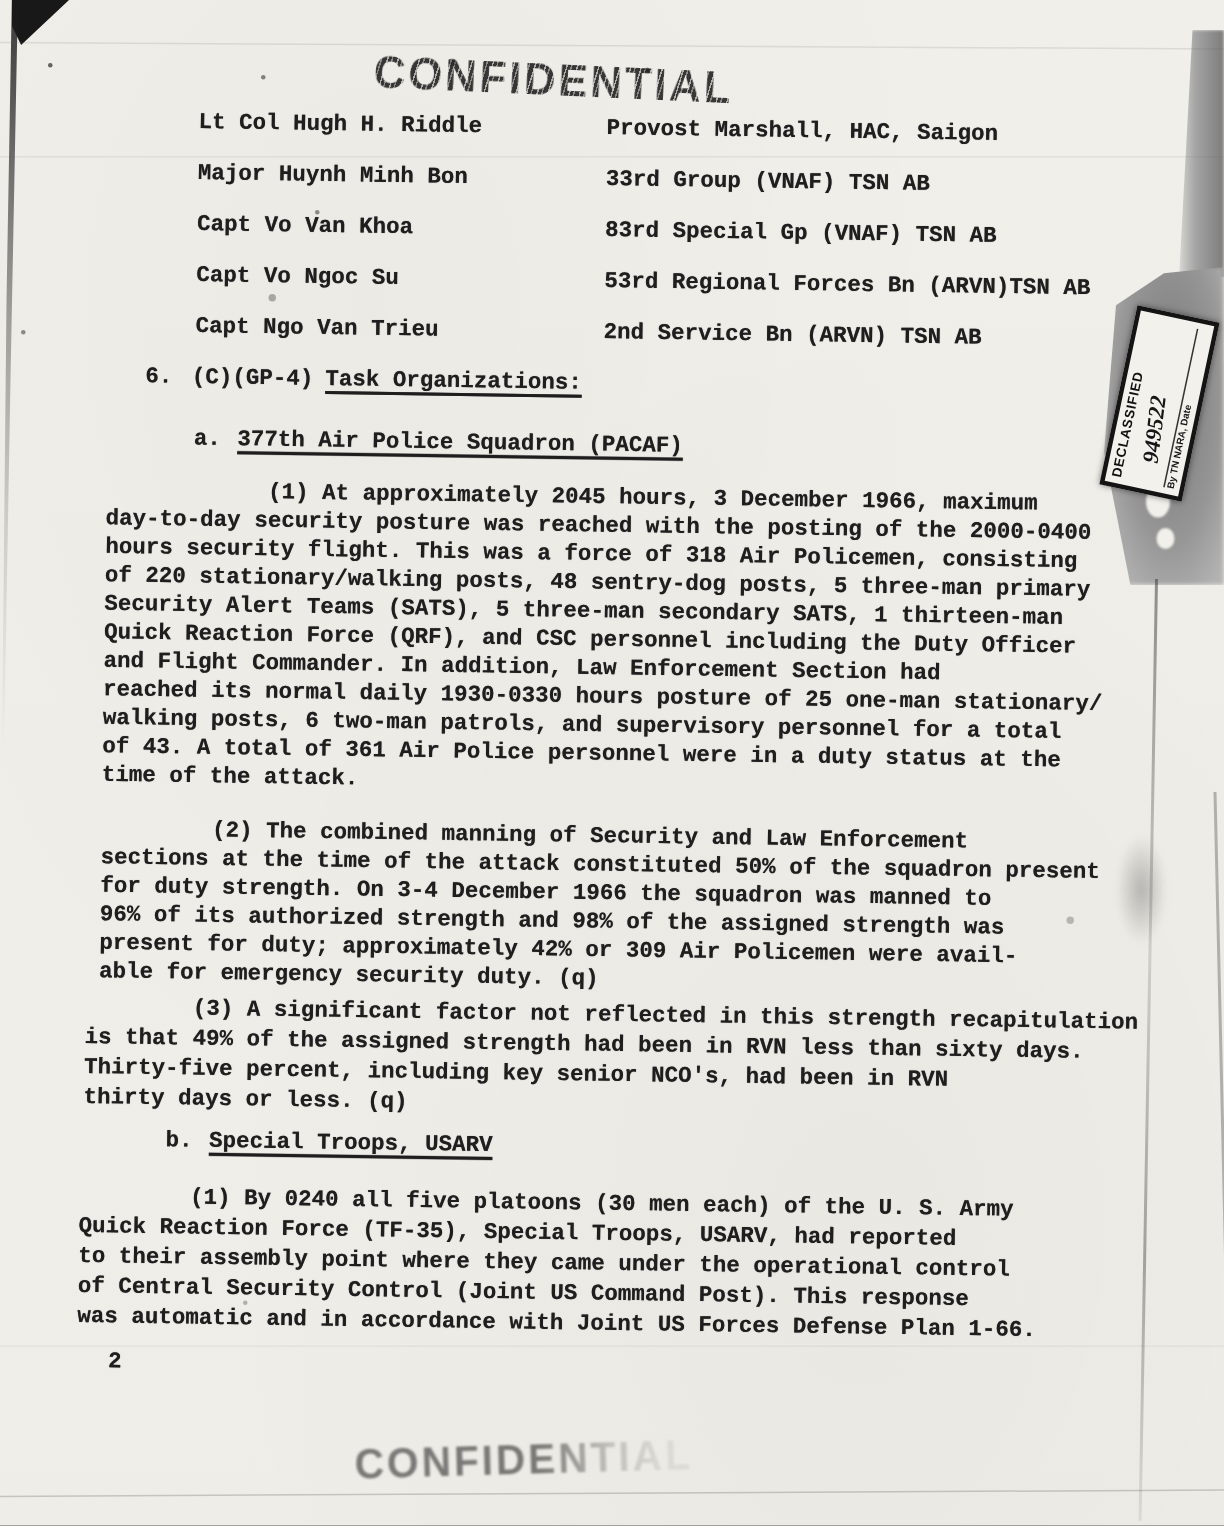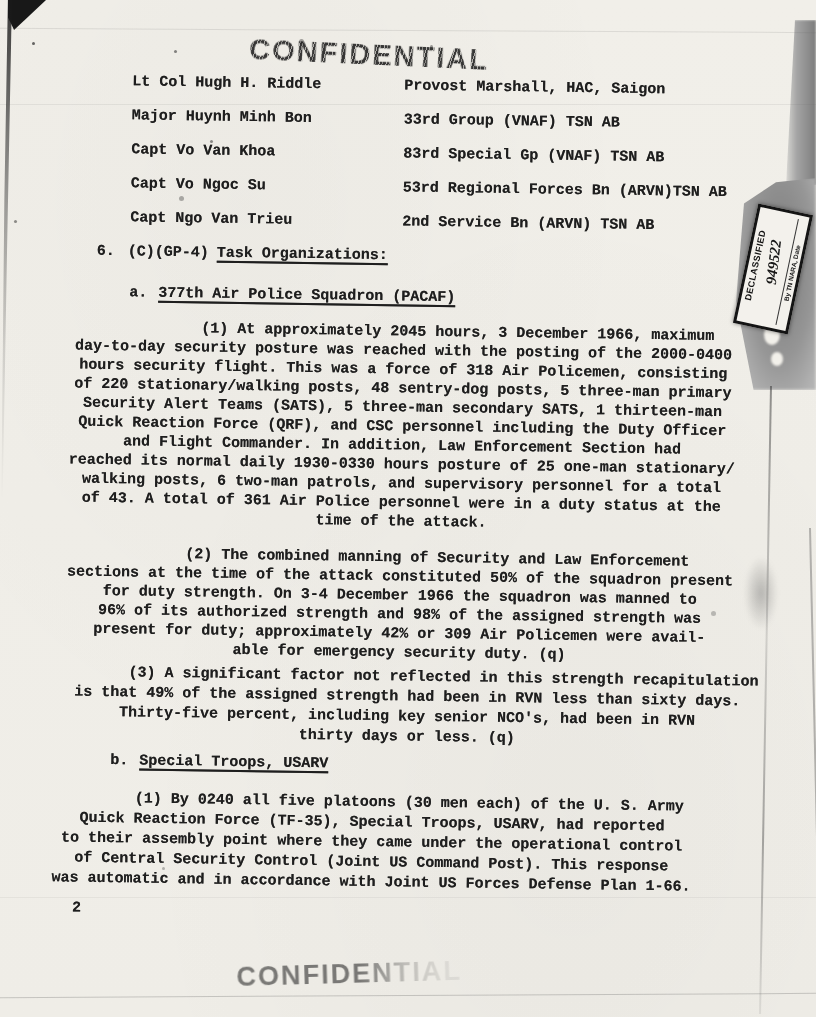--- a/index.html
+++ b/index.html
@@ -3,21 +3,20 @@
 <meta charset="utf-8">
 <style>
   html,body{margin:0;padding:0;background:#888;}
   .page{
     position:relative;width:816px;height:1017px;overflow:hidden;
     background:
       radial-gradient(ellipse at 30% 20%, rgba(0,0,0,0.02), transparent 50%),
       radial-gradient(ellipse at 70% 80%, rgba(0,0,0,0.025), transparent 55%),
       linear-gradient(to bottom, #f1efe9, #efede7);
     font-family:"Liberation Mono", monospace;
-    text-align:center;
   }
   
   .content{
     position:absolute;left:0;top:0;width:100%;height:100%;
     transform:rotate(0.85deg);transform-origin:40px 40px;
     color:#1e1e1e;font-weight:700;font-size:15px;
     text-shadow:0 0 0.5px rgba(30,30,30,0.7);
   }
   .roster{position:absolute;left:133px;top:72px;width:640px;}
   .roster-row{position:relative;height:34px;}

